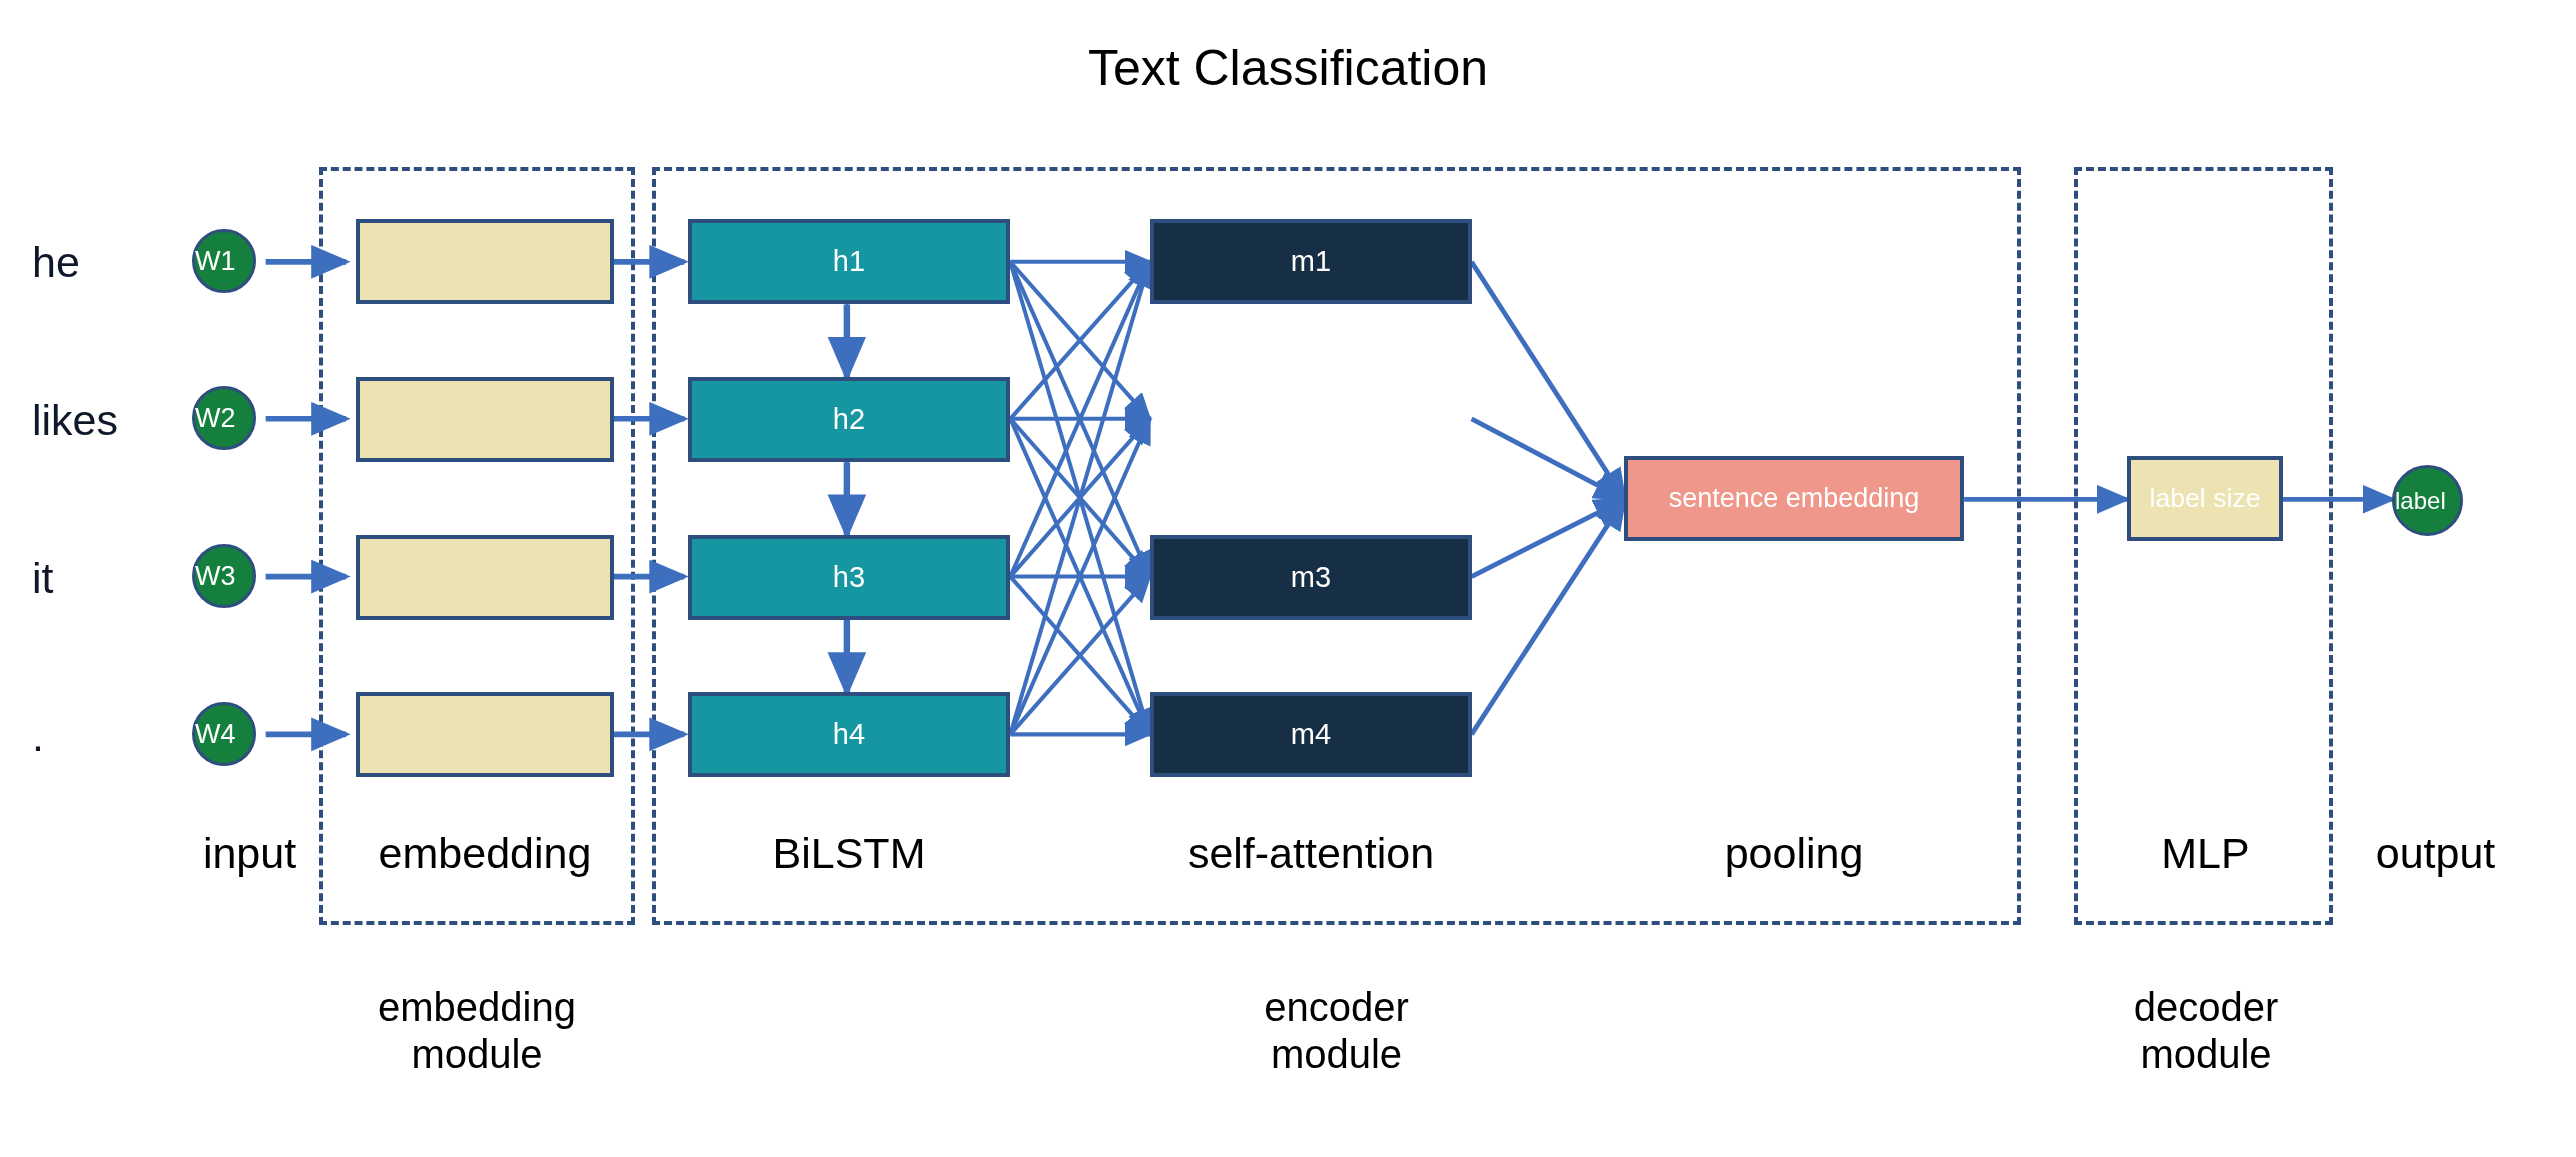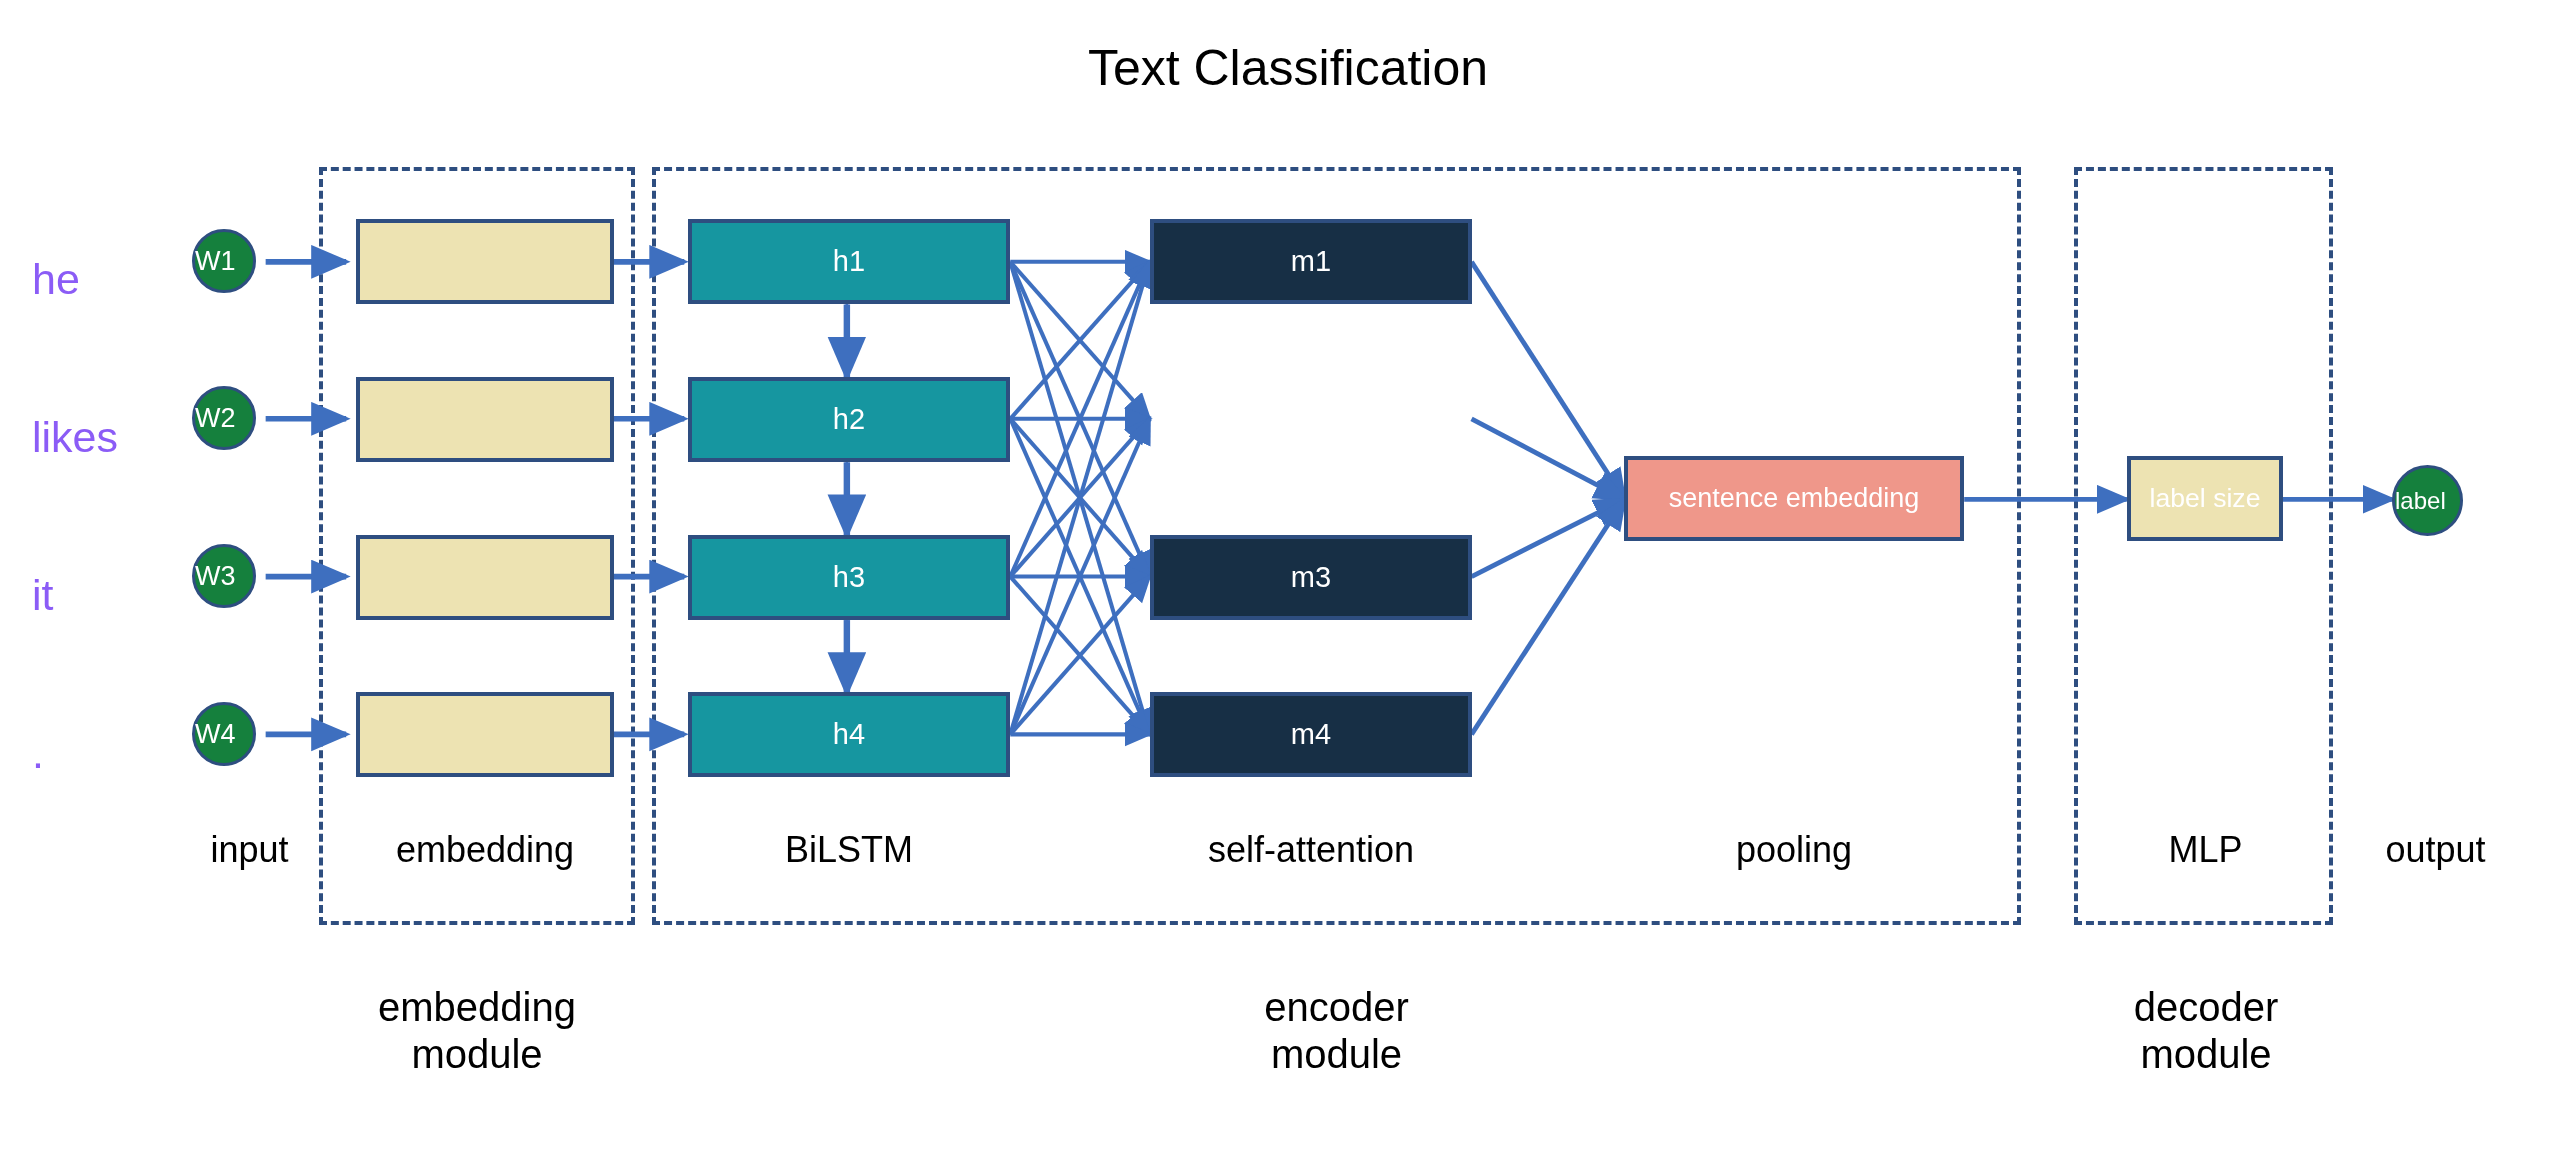--- a/index.html
+++ b/index.html
@@ -38,24 +38,23 @@
   
   .frame {
     position: absolute;
     border: 4.8px dashed #2E4E80;
     box-sizing: border-box;
   }
   
   .token {
     position: absolute;
     font-size: 43px;
-    color: #8b5cf6;
+    color: #0f172a;
     text-align: left;
     white-space: nowrap;
-    margin-top: 17px;
   }
   
   .wcircle {
     position: absolute;
     width: 64px;
     height: 64px;
     border-radius: 50%;
     background: #15803d;
     border: 3.2px solid #2E4E80;
     box-sizing: border-box;
@@ -77,21 +76,21 @@
     font-size: 29px;
   }
   .nbox.embed  { background: #EDE3B2; }
   .nbox.lstm   { background: #1696A0; }
   .nbox.attn   { background: #172F45; }
   .nbox.pool   { background: #EF978A; font-size: 27px; }
   .nbox.mlp    { background: #EDE3B2; font-size: 26.6px; }
   
   .caption {
     position: absolute;
-    font-size: 36px;
+    font-size: 43px;
     color: #000000;
     text-align: center;
     white-space: nowrap;
   }
   
   .modcap {
     position: absolute;
     font-size: 40px;
     color: #000000;
     text-align: center;

